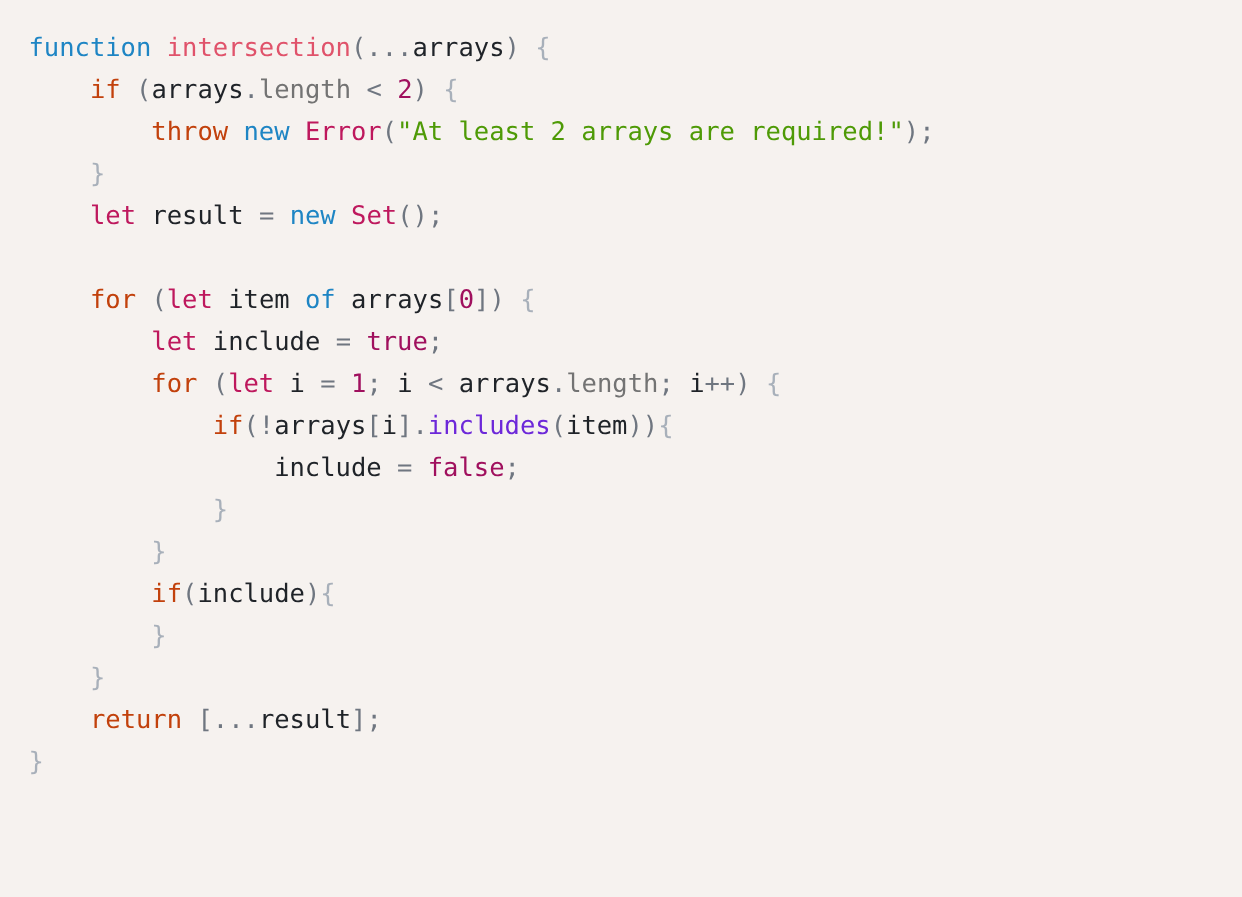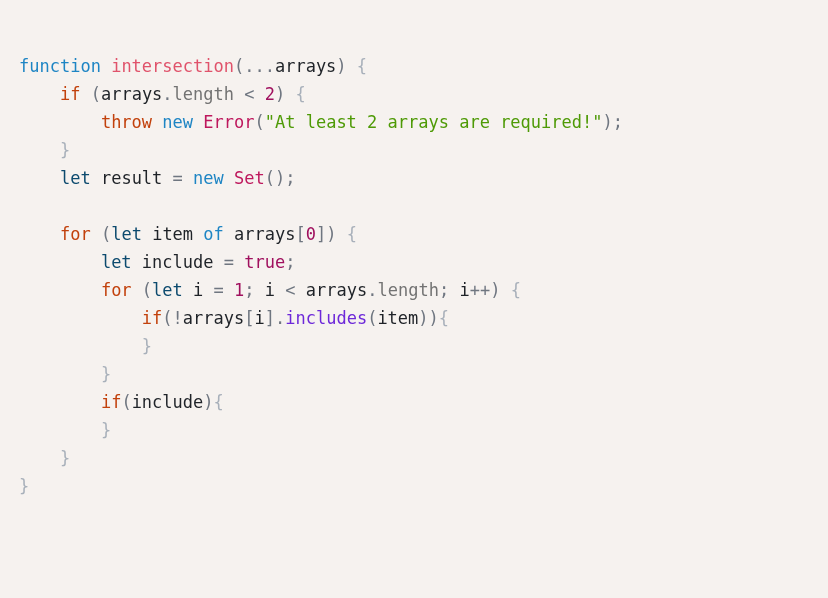--- a/index.html
+++ b/index.html
@@ -13,34 +13,33 @@
     background: #f6f2ef;
     font-family: "DejaVu Sans Mono", "Liberation Mono", monospace;
     overflow: hidden;
   }
   #code-block {
     box-sizing: border-box;
     width: 828px;
     height: 534px;
     background: #f6f2ef;
     padding: 18px 0 0 19px;
-    margin-top: 34px;
   }
   .code-line {
     height: 28px;
     line-height: 28px;
     font-size: 17px;
     white-space: pre;
     letter-spacing: 0px;
   }
   .tok { white-space: pre; }
 
   
   .t-keyword     { color: #1e85c4; }
-  .t-declaration { color: #0c4a6e; }
+  .t-declaration { color: #be185d; }
   .t-control     { color: #c2410c; }
   .t-function    { color: #e0536b; }
   .t-class       { color: #be185d; }
   .t-method      { color: #6d28d9; }
   .t-ident       { color: #1f2328; }
   .t-property    { color: #737373; }
   .t-string      { color: #4e9a06; }
   .t-number      { color: #a0105e; }
   .t-constant    { color: #a0105e; }
   .t-punct       { color: #6f7680; }
@@ -55,19 +54,21 @@
     <div class="code-line"><span class="tok t-keyword">function</span><span class="tok t-plain"> </span><span class="tok t-function">intersection</span><span class="tok t-punct">(</span><span class="tok t-punct">...</span><span class="tok t-ident">arrays</span><span class="tok t-punct">)</span><span class="tok t-plain"> </span><span class="tok t-brace">{</span></div>
     <div class="code-line"><span class="tok t-plain">    </span><span class="tok t-control">if</span><span class="tok t-plain"> </span><span class="tok t-punct">(</span><span class="tok t-ident">arrays</span><span class="tok t-punct">.</span><span class="tok t-property">length</span><span class="tok t-plain"> </span><span class="tok t-operator">&lt;</span><span class="tok t-plain"> </span><span class="tok t-number">2</span><span class="tok t-punct">)</span><span class="tok t-plain"> </span><span class="tok t-brace">{</span></div>
     <div class="code-line"><span class="tok t-plain">        </span><span class="tok t-control">throw</span><span class="tok t-plain"> </span><span class="tok t-keyword">new</span><span class="tok t-plain"> </span><span class="tok t-class">Error</span><span class="tok t-punct">(</span><span class="tok t-string">"At least 2 arrays are required!"</span><span class="tok t-punct">)</span><span class="tok t-punct">;</span></div>
     <div class="code-line"><span class="tok t-plain">    </span><span class="tok t-brace">}</span></div>
     <div class="code-line"><span class="tok t-plain">    </span><span class="tok t-declaration">let</span><span class="tok t-plain"> </span><span class="tok t-ident">result</span><span class="tok t-plain"> </span><span class="tok t-operator">=</span><span class="tok t-plain"> </span><span class="tok t-keyword">new</span><span class="tok t-plain"> </span><span class="tok t-class">Set</span><span class="tok t-punct">(</span><span class="tok t-punct">)</span><span class="tok t-punct">;</span></div>
     <div class="code-line">&nbsp;</div>
     <div class="code-line"><span class="tok t-plain">    </span><span class="tok t-control">for</span><span class="tok t-plain"> </span><span class="tok t-punct">(</span><span class="tok t-declaration">let</span><span class="tok t-plain"> </span><span class="tok t-ident">item</span><span class="tok t-plain"> </span><span class="tok t-keyword">of</span><span class="tok t-plain"> </span><span class="tok t-ident">arrays</span><span class="tok t-punct">[</span><span class="tok t-number">0</span><span class="tok t-punct">]</span><span class="tok t-punct">)</span><span class="tok t-plain"> </span><span class="tok t-brace">{</span></div>
     <div class="code-line"><span class="tok t-plain">        </span><span class="tok t-declaration">let</span><span class="tok t-plain"> </span><span class="tok t-ident">include</span><span class="tok t-plain"> </span><span class="tok t-operator">=</span><span class="tok t-plain"> </span><span class="tok t-constant">true</span><span class="tok t-punct">;</span></div>
     <div class="code-line"><span class="tok t-plain">        </span><span class="tok t-control">for</span><span class="tok t-plain"> </span><span class="tok t-punct">(</span><span class="tok t-declaration">let</span><span class="tok t-plain"> </span><span class="tok t-ident">i</span><span class="tok t-plain"> </span><span class="tok t-operator">=</span><span class="tok t-plain"> </span><span class="tok t-number">1</span><span class="tok t-punct">;</span><span class="tok t-plain"> </span><span class="tok t-ident">i</span><span class="tok t-plain"> </span><span class="tok t-operator">&lt;</span><span class="tok t-plain"> </span><span class="tok t-ident">arrays</span><span class="tok t-punct">.</span><span class="tok t-property">length</span><span class="tok t-punct">;</span><span class="tok t-plain"> </span><span class="tok t-ident">i</span><span class="tok t-operator">++</span><span class="tok t-punct">)</span><span class="tok t-plain"> </span><span class="tok t-brace">{</span></div>
     <div class="code-line"><span class="tok t-plain">            </span><span class="tok t-control">if</span><span class="tok t-punct">(</span><span class="tok t-operator">!</span><span class="tok t-ident">arrays</span><span class="tok t-punct">[</span><span class="tok t-ident">i</span><span class="tok t-punct">]</span><span class="tok t-punct">.</span><span class="tok t-method">includes</span><span class="tok t-punct">(</span><span class="tok t-ident">item</span><span class="tok t-punct">)</span><span class="tok t-punct">)</span><span class="tok t-brace">{</span></div>
+    <div class="code-line"><span class="tok t-plain">                </span><span class="tok t-ident">include</span><span class="tok t-plain"> </span><span class="tok t-operator">=</span><span class="tok t-plain"> </span><span class="tok t-constant">false</span><span class="tok t-punct">;</span></div>
     <div class="code-line"><span class="tok t-plain">            </span><span class="tok t-brace">}</span></div>
     <div class="code-line"><span class="tok t-plain">        </span><span class="tok t-brace">}</span></div>
     <div class="code-line"><span class="tok t-plain">        </span><span class="tok t-control">if</span><span class="tok t-punct">(</span><span class="tok t-ident">include</span><span class="tok t-punct">)</span><span class="tok t-brace">{</span></div>
     <div class="code-line"><span class="tok t-plain">        </span><span class="tok t-brace">}</span></div>
     <div class="code-line"><span class="tok t-plain">    </span><span class="tok t-brace">}</span></div>
+    <div class="code-line"><span class="tok t-plain">    </span><span class="tok t-control">return</span><span class="tok t-plain"> </span><span class="tok t-punct">[</span><span class="tok t-punct">...</span><span class="tok t-ident">result</span><span class="tok t-punct">]</span><span class="tok t-punct">;</span></div>
     <div class="code-line"><span class="tok t-brace">}</span></div>
   </div>
 
 </body></html>

